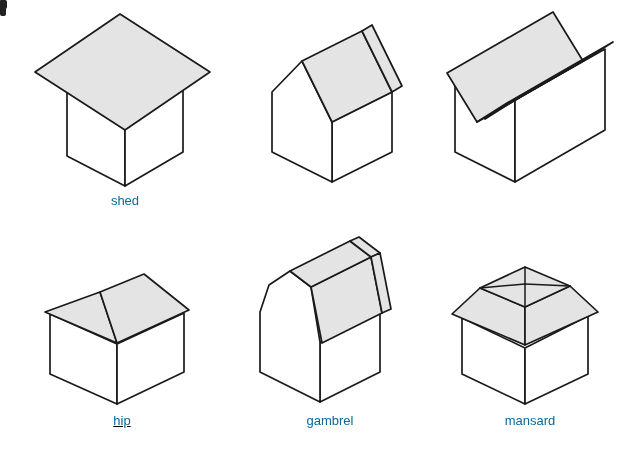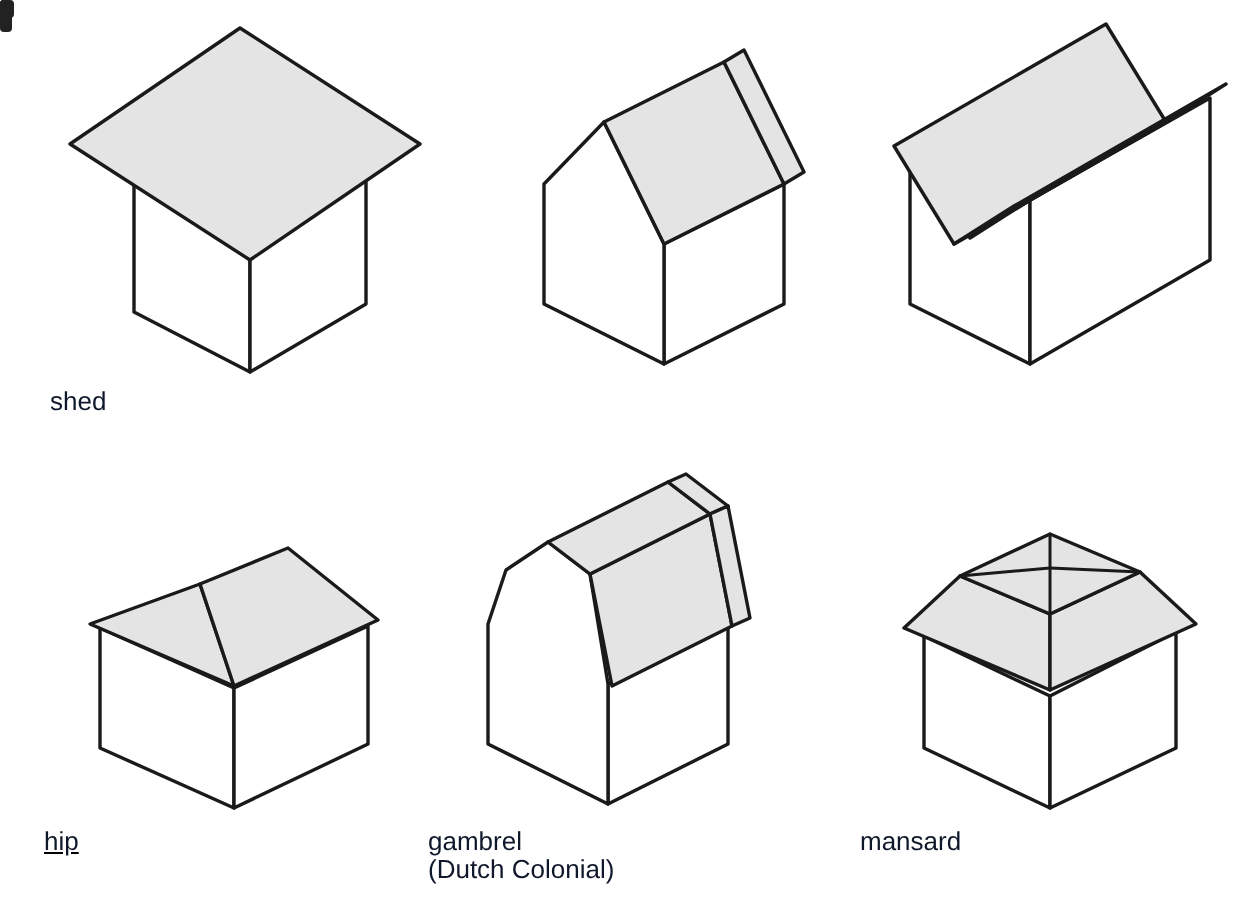--- a/index.html
+++ b/index.html
@@ -4,21 +4,21 @@
 <style>
   html,body{margin:0;padding:0;}
   body{
     width:626px;height:462px;position:relative;overflow:hidden;
     background:#ffffff;
     font-family:"Liberation Sans", sans-serif;
   }
   .fig{position:absolute;width:200px;}
   .fig svg{display:block;}
   .fig .cap{
-    font-size:13px;line-height:14px;color:#0f172a;
+    text-align:center;font-size:13px;line-height:14px;color:#0369a1;
     margin-top:2px;
   }
   polygon{stroke:#1a1a1a;stroke-width:1.7;stroke-linejoin:round;}
   line{stroke:#1a1a1a;stroke-width:1.5;stroke-linecap:round;}
   .wall{fill:#ffffff;}
   .roof{fill:#e4e4e4;}
   .artifact{position:absolute;background:#222;border-radius:2px;}
   #a1{left:0;top:4;width:5px;height:13px;}
   #a2{left:0;top:34;width:4px;height:10px;}
   #a3{left:0;top:443;width:6px;height:16px;}
@@ -62,31 +62,30 @@
 <div class="fig" style="left:22px;top:224px;text-decoration:underline;">
   <svg width="200" height="188" viewBox="0 0 200 188">
     <polygon class="wall" points="28,90 28,150 95,180 95,120"></polygon>
     <polygon class="wall" points="95,120 95,180 162,148 162,89"></polygon>
     <polygon class="roof" points="23,88 95,119 78,68"></polygon>
     <polygon class="roof" points="95,119 167,86 122,50 78,68"></polygon>
   </svg>
   <div class="cap">hip</div>
 </div>
 
-<div class="fig" style="left:214px;top:224px;">
+<div class="fig" style="left:230px;top:224px;">
   <svg width="200" height="188" viewBox="0 0 200 188">
     <polygon class="wall" points="90,118 90,178 150,148 150,88"></polygon>
     <polygon class="wall" points="30,148 90,178 90,118 81,63 60,47 39,61 30,88"></polygon>
     <polygon class="roof" points="81,63 141,33 152,89 92,119"></polygon>
     <polygon class="roof" points="60,47 120,17 141,33 81,63"></polygon>
     <polygon class="roof" points="120,17 129,13 150,29 141,33"></polygon>
     <polygon class="roof" points="141,33 150,29 161,85 152,89"></polygon>
   </svg>
   <div class="cap">gambrel</div>
-  <div class="cap" style="margin-top:0;">(Dutch Colonial)</div>
 </div>
 
 <div class="fig" style="left:430px;top:224px;">
   <svg width="200" height="188" viewBox="0 0 200 188">
     <polygon class="wall" points="32,94 32,150 95,180 95,124"></polygon>
     <polygon class="wall" points="95,124 95,180 158,150 158,92"></polygon>
     <polygon class="roof" points="22,90 95,121 95,83 50,64"></polygon>
     <polygon class="roof" points="95,121 168,88 140,62 95,83"></polygon>
     <polygon class="roof" points="50,64 95,83 140,62 95,43"></polygon>
     <line x1="50" y1="64" x2="95" y2="60"></line>

